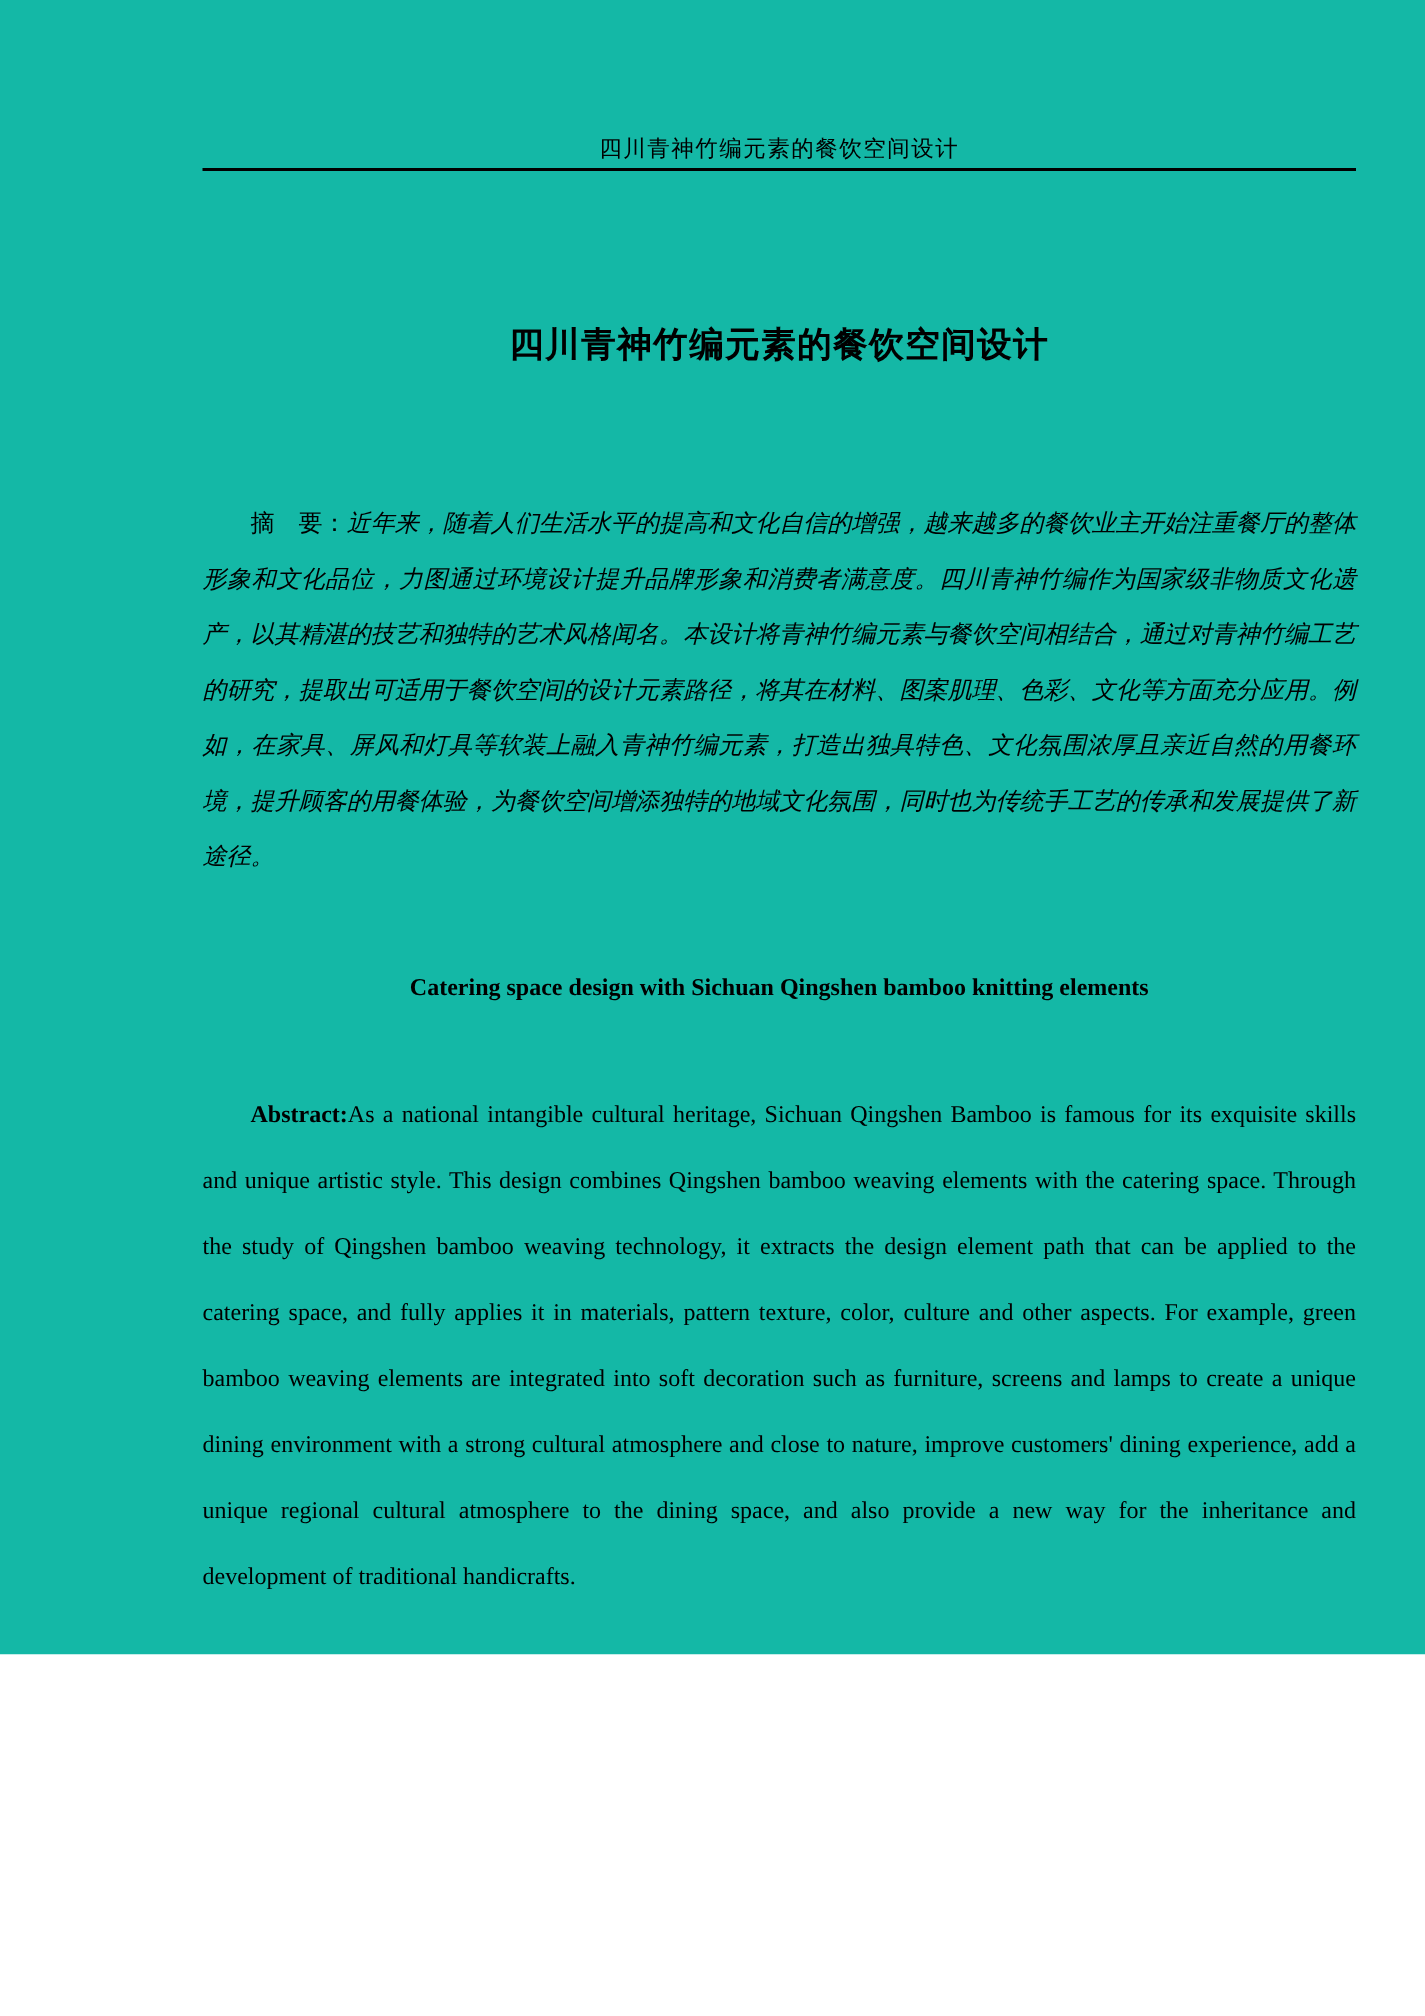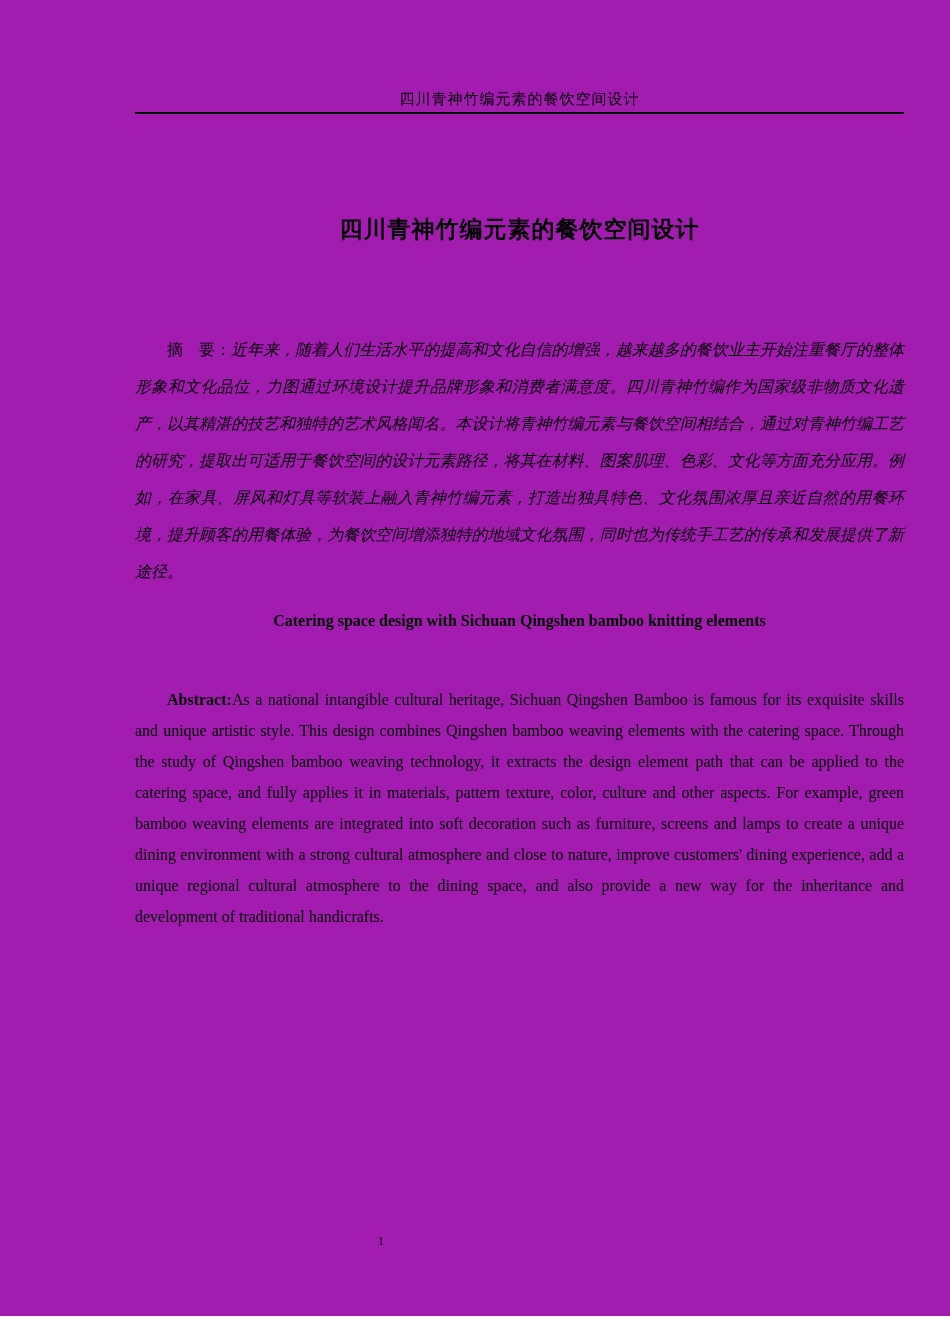--- a/index.html
+++ b/index.html
@@ -2,22 +2,22 @@
 <html><head>
 <meta charset="utf-8">
 <style>
   * { margin: 0; padding: 0; box-sizing: border-box; }
   html, body { background: #ffffff; }
   body { width: 950px; }
 
   .page {
     position: relative;
     width: 950px;
-    height: 1316px;
-    background: #a21caf;
+    height: 1103px;
+    background: #14b8a6;
     color: #000000;
     font-family: "Liberation Serif", serif;
     padding: 0 46px 0 135px;
     overflow: hidden;
   }
 
   .doc-header {
     padding-top: 90px;
     padding-bottom: 3px;
     border-bottom: 2px solid #000000;
@@ -52,31 +52,31 @@
 
   .keywords-cn {
     margin-top: 38px;
     font-size: 15px;
     line-height: 22px;
     text-indent: 2em;
     font-style: italic;
   }
 
   .title-en {
-    margin-top: 22px;
+    margin-top: 60px;
     text-align: center;
     font-family: "Liberation Serif", serif;
     font-weight: bold;
     font-size: 16px;
   }
 
   .abstract-en {
     margin-top: 54px;
     font-size: 16px;
-    line-height: 31px;
+    line-height: 44px;
     text-align: justify;
     text-indent: 2em;
     font-family: "Liberation Serif", serif;
   }
   .abstract-en .label,
   .keywords-en .label { font-weight: bold; }
 
   .keywords-en {
     font-size: 16px;
     line-height: 37.5px;

